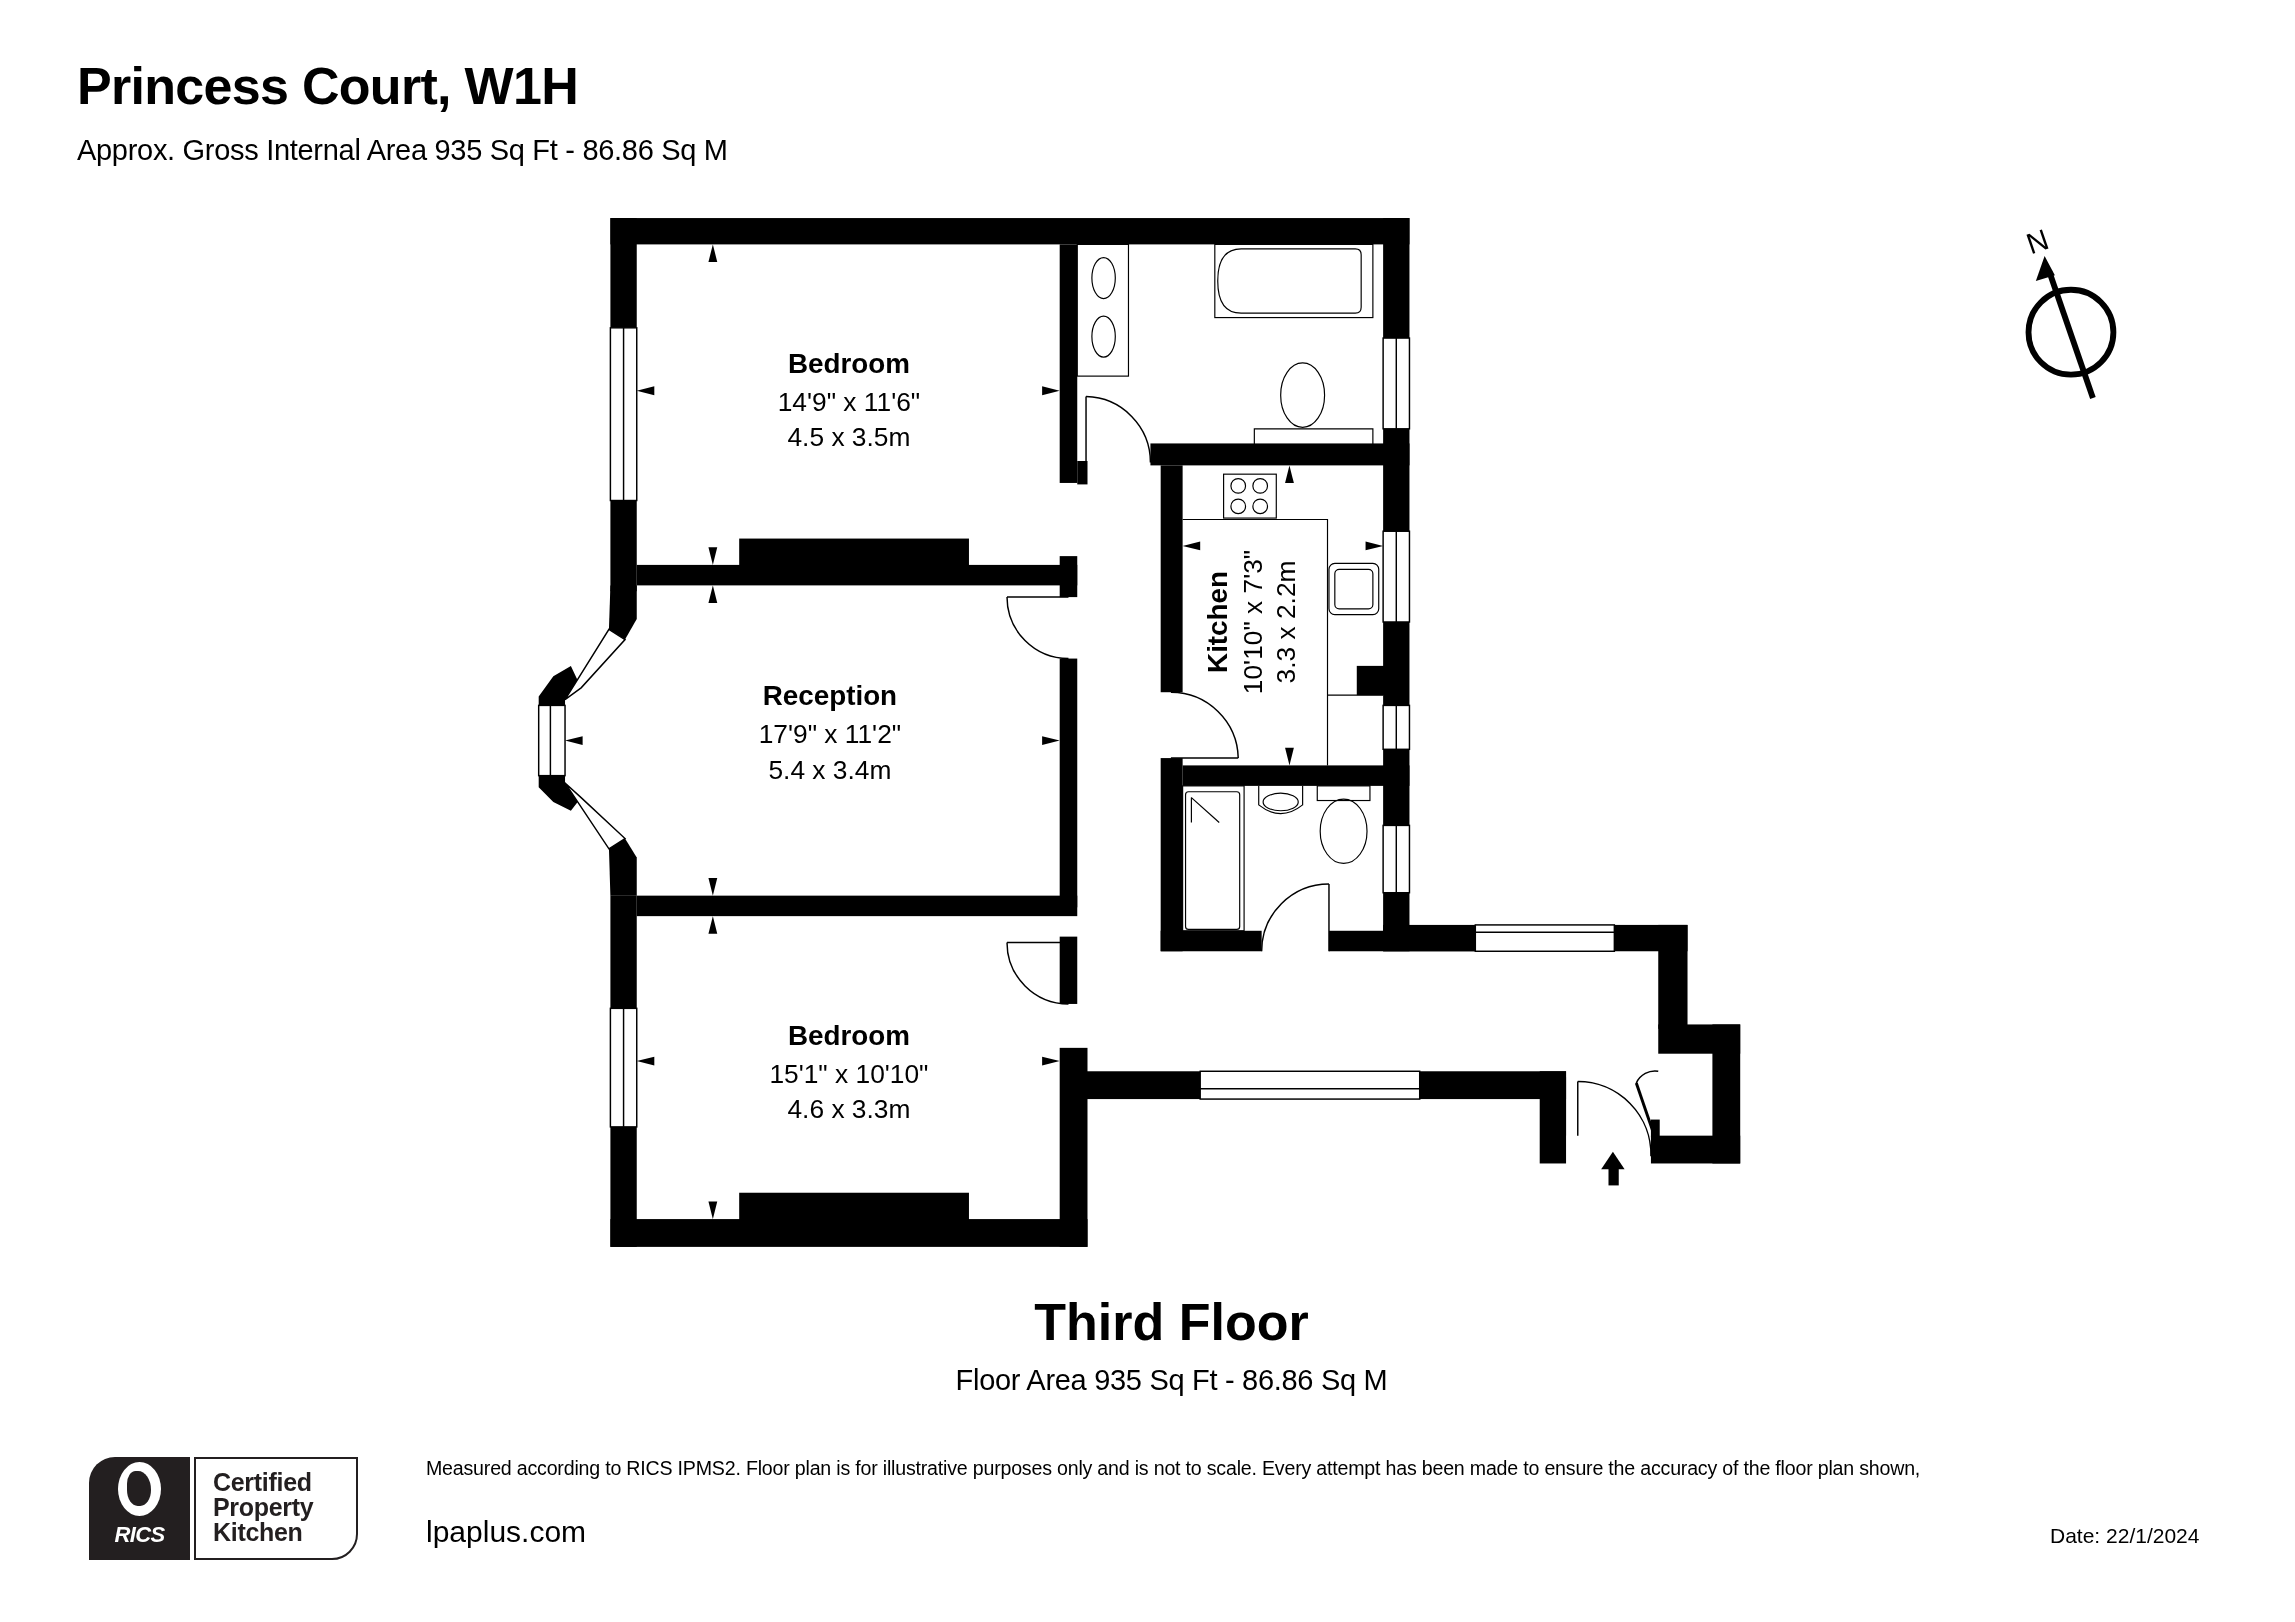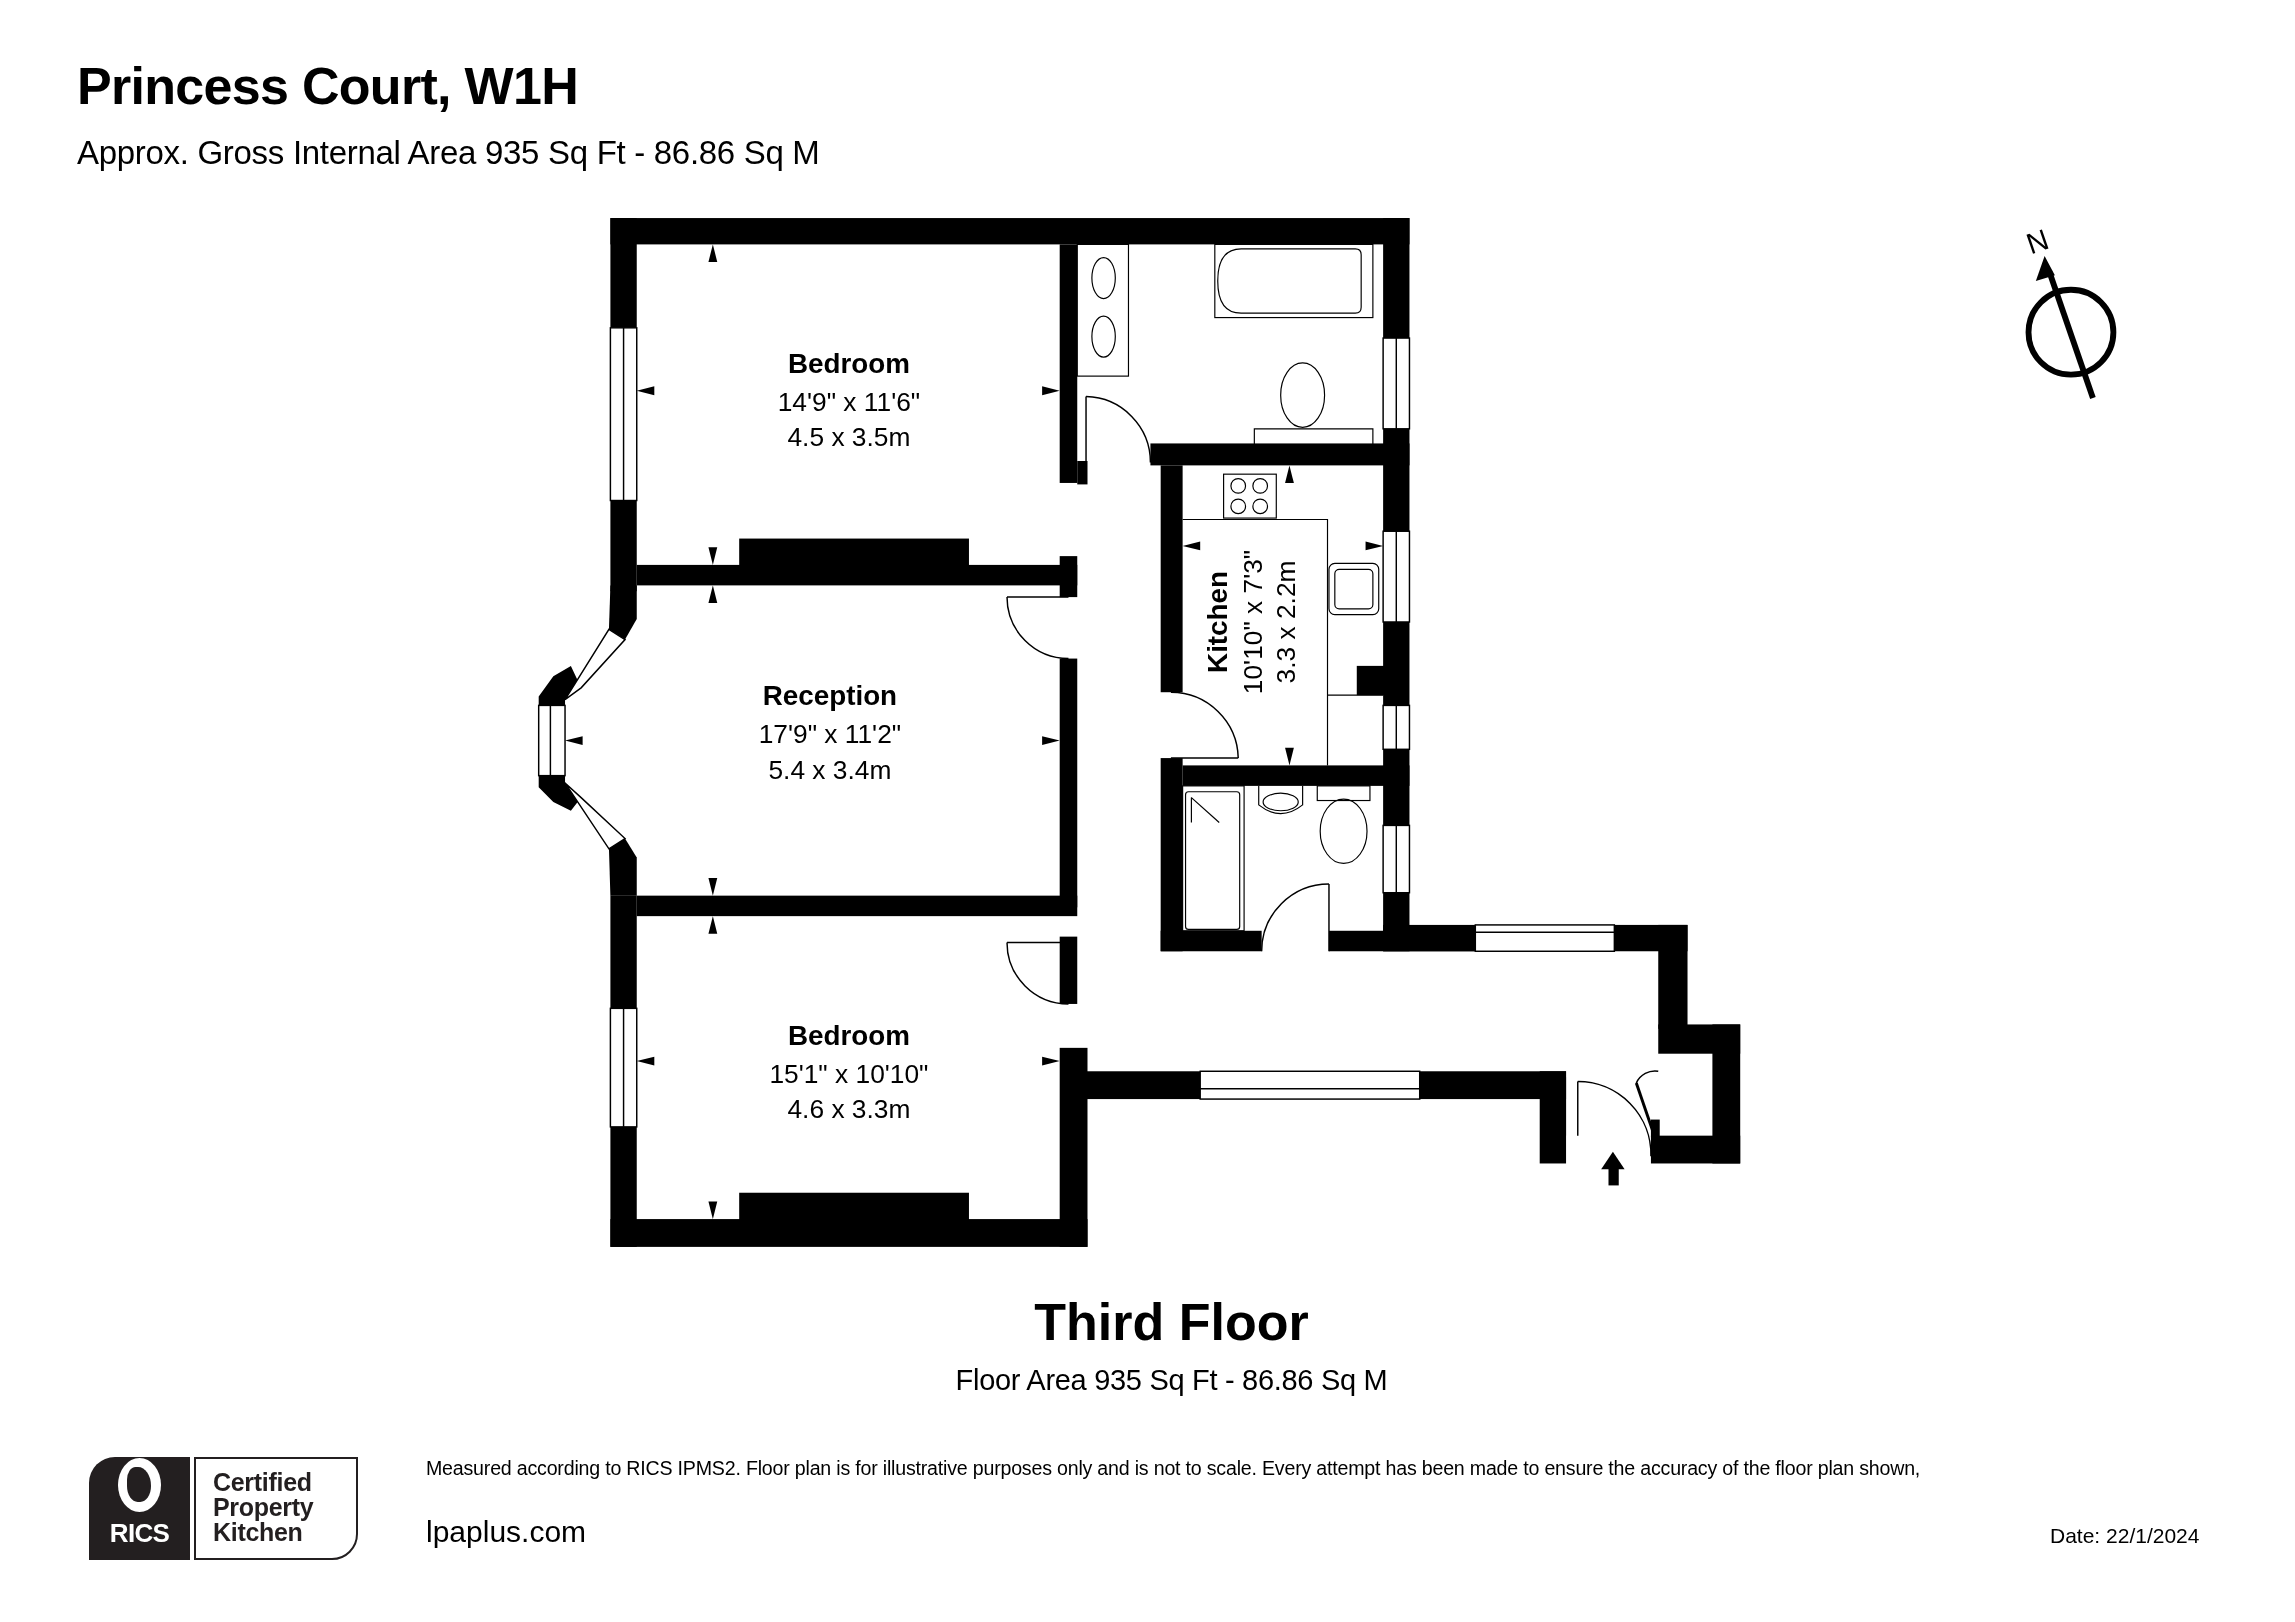--- a/index.html
+++ b/index.html
@@ -1,27 +1,27 @@
 <!DOCTYPE html>
 <html style="font-size:10.5px"><head>
 <meta charset="utf-8">
 <style>
   html, body { margin:0; padding:0; background:#ffffff; }
   body { width:2295px; height:1623px; position:relative; overflow:hidden; font-family:"Liberation Sans", "DejaVu Sans", sans-serif; color:#000; }
   .abs { position:absolute; }
   #plan { position:absolute; left:0; top:0; width:2295px; height:1623px; }
   .title { left:77px; top:60px; font-size:52px; font-weight:bold; letter-spacing:-0.7px; line-height:1; }
-  .subtitle { left:77px; top:136px; font-size:33px; line-height:1; letter-spacing:-0.3px; }
+  .subtitle { left:77px; top:136px; font-size:29px; line-height:1; letter-spacing:-0.3px; }
   .floor-name { left:0; width:2343px; top:1296px; text-align:center; font-size:52px; font-weight:bold; line-height:1; }
   .floor-area { left:0; width:2343px; top:1366px; text-align:center; font-size:29px; line-height:1; letter-spacing:-0.3px; }
   .rics-badge { left:89px; top:1457px; width:302px; height:103px; }
   .rics-dark { position:absolute; left:0; top:0; width:101px; height:103px; background:#231f20; border-top-left-radius:26px; display:flex; flex-direction:column; align-items:center; justify-content:flex-end; padding-bottom:14.4px; box-sizing:border-box; }
   .rics-lion { width:43px; height:54px; border-radius:50%; background:#fff; margin-bottom:7.9px; position:relative; }
   .rics-lion:after { content:""; position:absolute; left:9.2px; top:9.2px; width:23.6px; height:35px; background:#231f20; border-radius:40% 60% 50% 50%; }
-  .rics-text { color:#fff; font-weight:bold; font-size:26px; letter-spacing:-0.7px; line-height:1; }
+  .rics-text { color:#fff; font-weight:bold; font-size:22px; letter-spacing:-0.7px; line-height:1;font-style:italic; }
   .rics-box { position:absolute; left:105px; top:0; width:164px; height:103px; border:2.6px solid #231f20; border-bottom-right-radius:26px; box-sizing:border-box; padding:10.5px 0 0 17px; }
   .rics-cert { font-weight:bold; font-size:25px; line-height:25px; color:#231f20; letter-spacing:-0.3px; }
   .disclaimer { left:426px; top:1458px; width:1832px; font-size:19.6px; line-height:21px; letter-spacing:-0.2px; }
   .website { left:426px; top:1517px; font-size:30px; line-height:1; }
   .date { left:2050px; top:1525px; font-size:21px; line-height:1; }
   .room-name { font-weight:bold; }
 </style>
 </head>
 <body>
 

